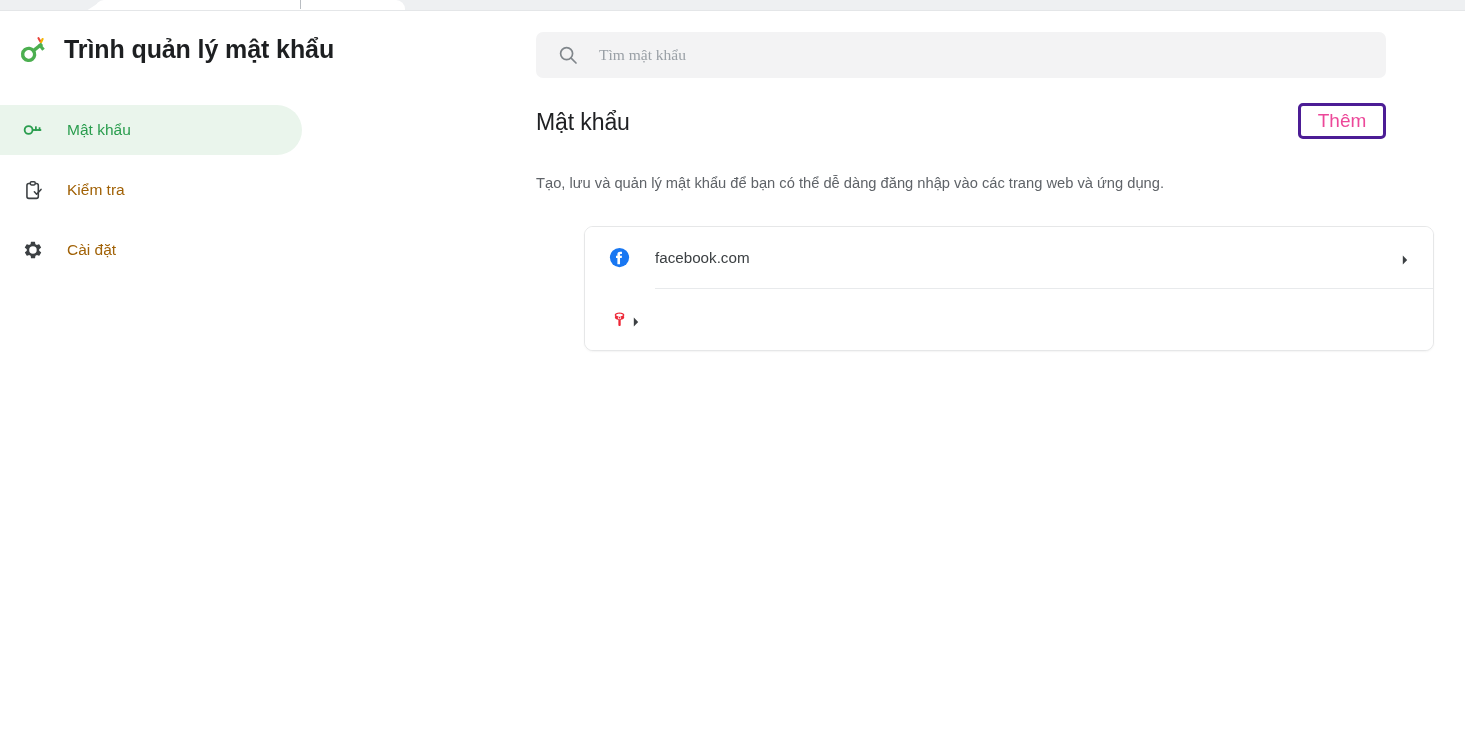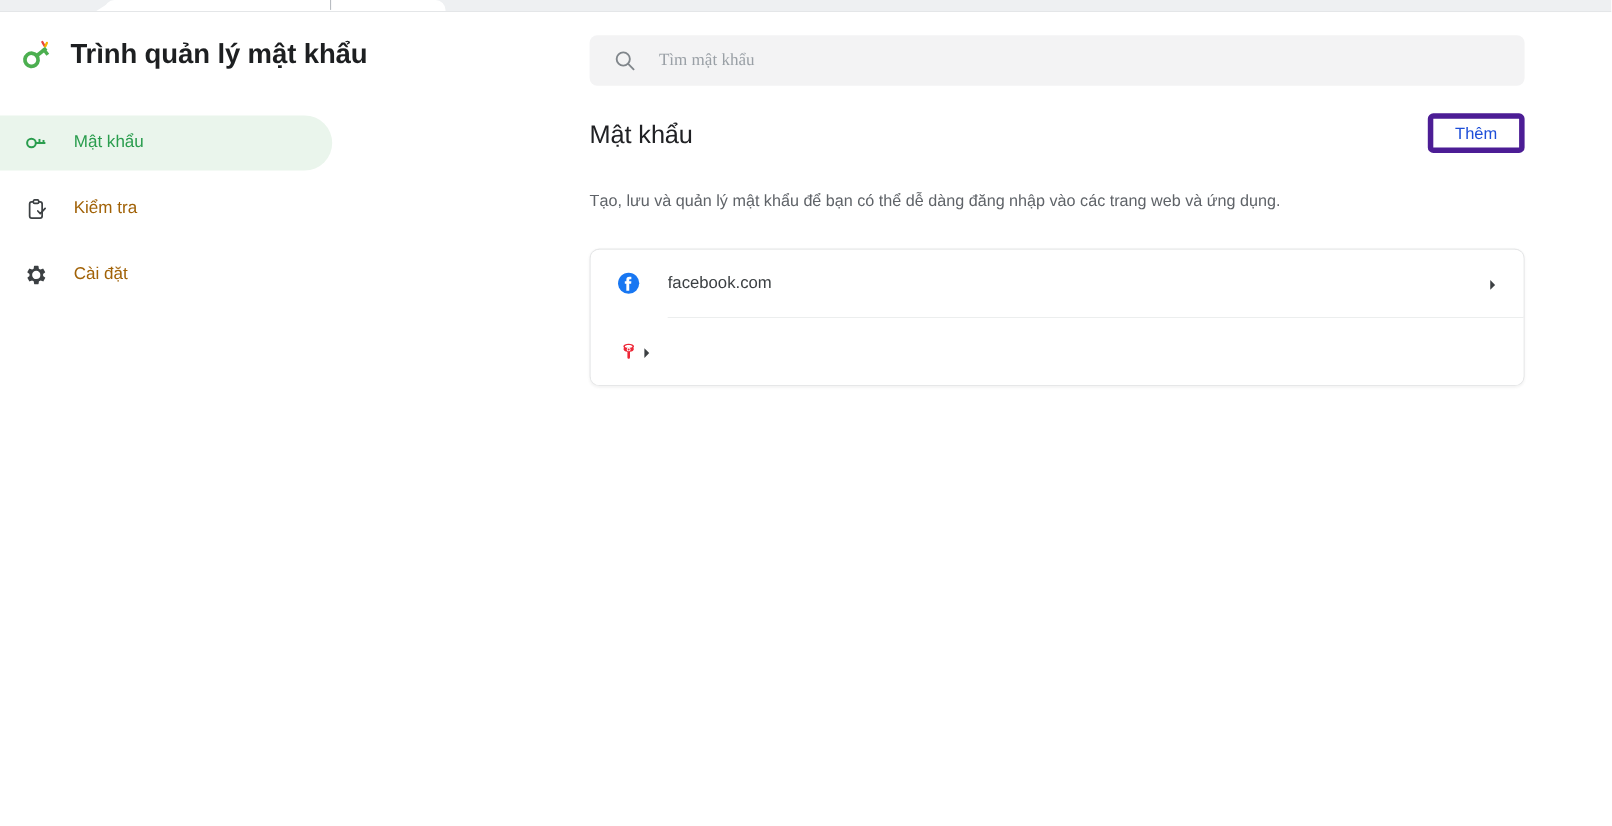--- a/index.html
+++ b/index.html
@@ -197,24 +197,24 @@
     color: #202124;
     font-weight: 400;
     margin: 0;
     line-height: 34px;
     letter-spacing: -0.1px;
   }
   .add-button {
     width: 88px;
     height: 36px;
     background: #ffffff;
-    border: 5px solid #4c1d95;
+    border: 3px solid #4c1d95;
     border-radius: 5px;
-    color: #1d4ed8;
-    font-size: 15px;
+    color: #ec4899;
+    font-size: 19px;
     font-family: "Liberation Sans", "DejaVu Sans", sans-serif;
     cursor: pointer;
     margin-top: -2px;
     padding: 0;
   }
   .content-desc {
     margin: 24px 0 0 0;
     font-size: 14.7px;
     color: #5f6368;
     line-height: 20px;
@@ -222,20 +222,21 @@
 
   
   .list-card {
     margin-top: 33px;
     width: 850px;
     background: #ffffff;
     border: 1px solid #e6e7e8;
     border-radius: 9px;
     box-shadow: 0 1px 2px rgba(60,64,67,0.06);
     overflow: hidden;
+    margin-left: 48px;
   }
   .list-row {
     position: relative;
     display: flex;
     align-items: center;
     height: 61px;
     padding: 0 22px 0 23px;
     cursor: pointer;
     background: #ffffff;
   }

